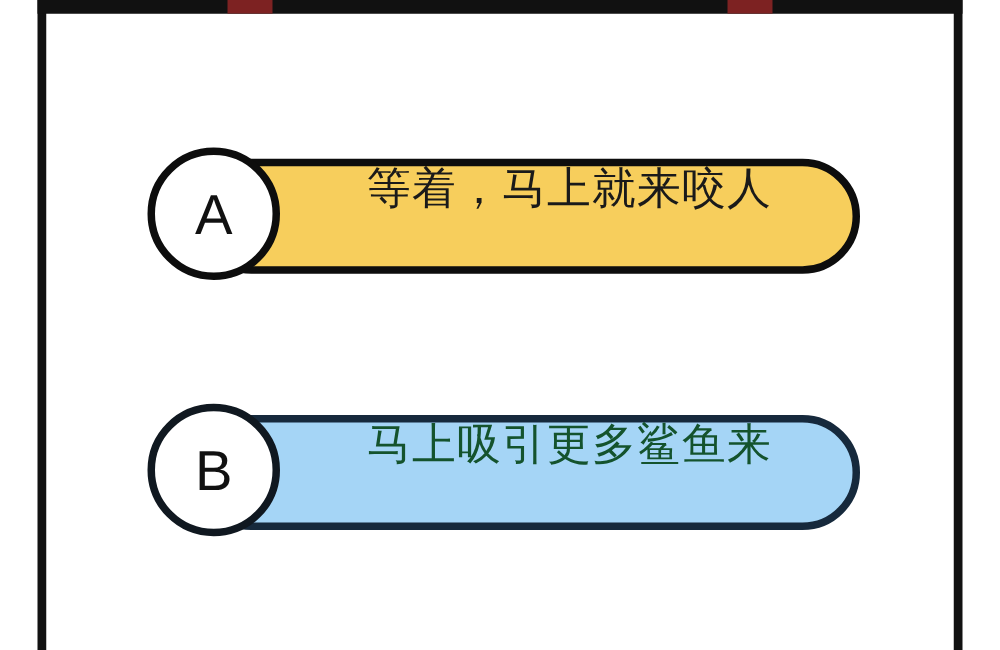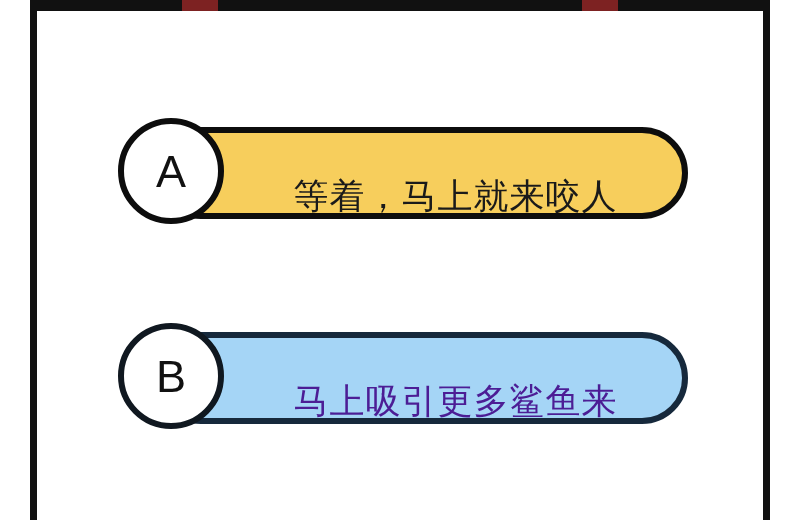--- a/index.html
+++ b/index.html
@@ -59,42 +59,42 @@
   
   .option-pill {
     position: absolute;
     left: 155px;
     top: 9px;
     width: 533px;
     height: 92px;
     box-sizing: border-box;
     border-radius: 46px;
     display: flex;
-    align-items: flex-end;
+    align-items: flex-start;
     justify-content: center;
   }
   #option-pill-a {
     background: #f7ce5c;
     border: 6px solid #0d0d0d;
   }
   #option-pill-b {
     background: #a5d5f6;
     border: 6px solid #16293c;
   }
 
   .option-text {
     font-size: 35px;
     line-height: 1;
     letter-spacing: 1px;
     color: #1a1a1a;
     padding-left: 68px;
     white-space: nowrap;
     user-select: none;
   }
-  #option-text-b { color: #4c1d95; }
+  #option-text-b { color: #14532d; }
 
   
   .option-badge {
     position: absolute;
     left: 118px;
     top: 0px;
     width: 106px;
     height: 106px;
     box-sizing: border-box;
     border-radius: 50%;

